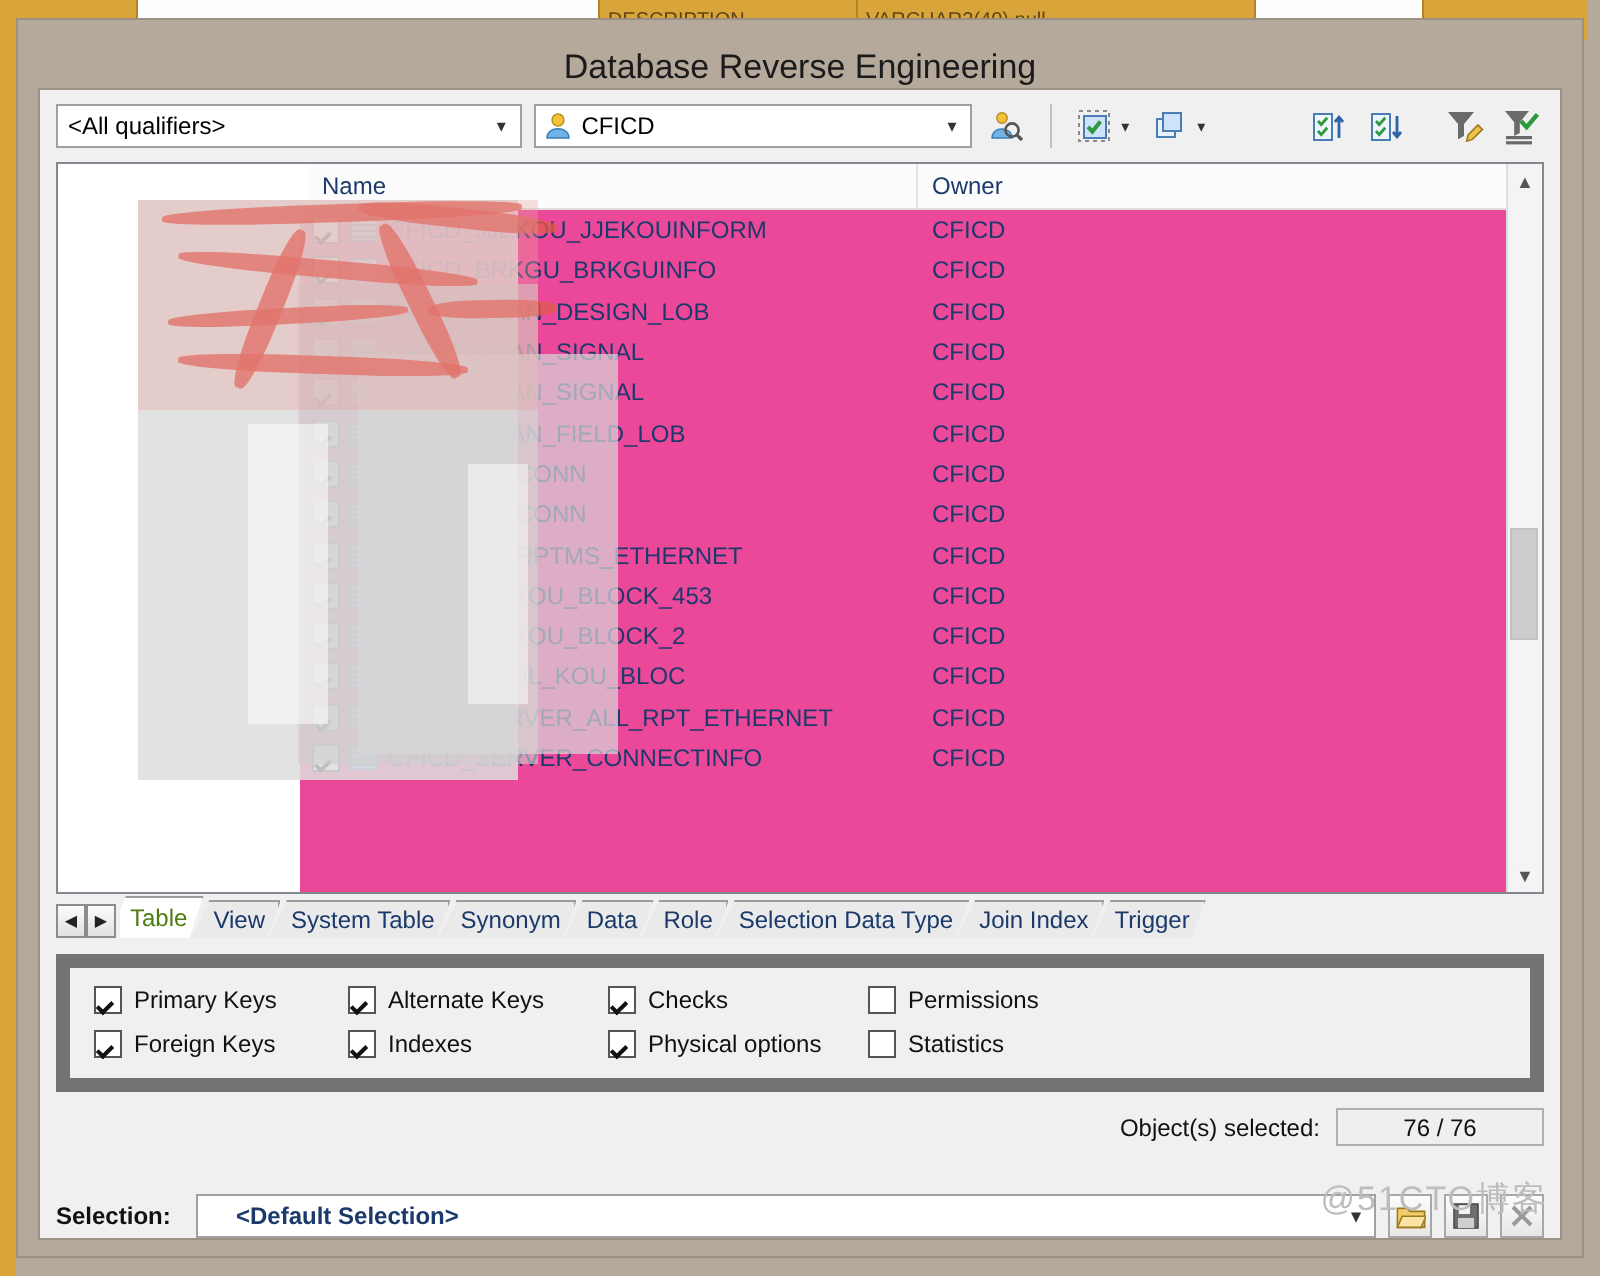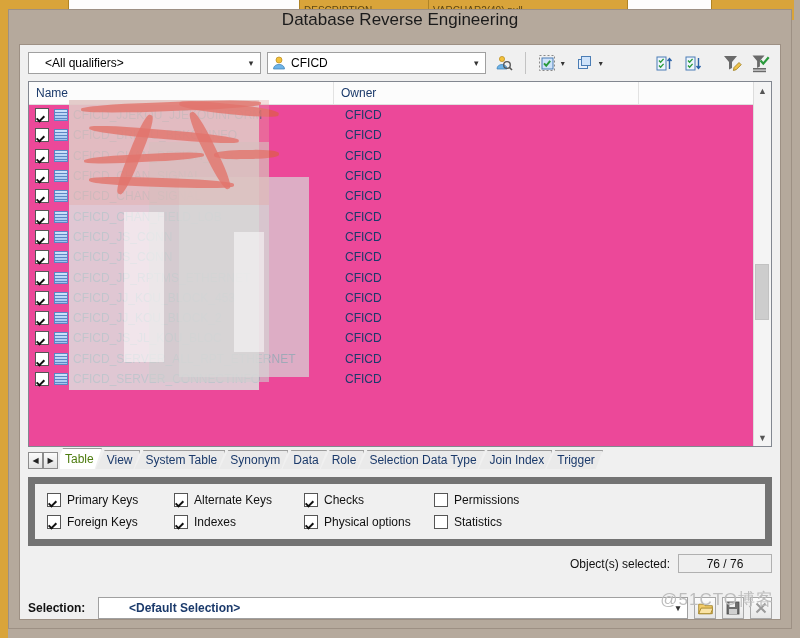--- a/index.html
+++ b/index.html
@@ -22,56 +22,56 @@
   #bg-right-edge{position:absolute;right:0;top:0;width:6px;height:638px;background:#b5a99c;}
 
   
   #dialog{
     position:absolute;left:8px;top:9px;width:784px;height:620px;
     background:#b5a99c;
     border:1px solid #9d9084;
     box-sizing:border-box;
     display:flex;flex-direction:column;
   }
-  #titlebar{height:34px;flex:0 0 34px;display:flex;align-items:flex-start;justify-content:center;}
+  #titlebar{height:34px;flex:0 0 34px;display:flex;align-items:flex-end;justify-content:center;}
   #title-text{font-size:17px;color:#1b1b1b;font-family:"Liberation Sans",sans-serif;}
 
   #client{
     margin:0 10px 8px 10px;
     background:#f0f0f0;
     border:1px solid #9d9084;
     flex:1 1 auto;
     display:flex;flex-direction:column;
     box-sizing:border-box;
     position:relative;
   }
 
   
   #toolbar{height:36px;flex:0 0 36px;display:flex;align-items:center;padding:0 8px;gap:6px;background:#f0f0f0;}
   .combo{
     height:22px;background:#fff;border:1px solid #a0a0a0;
     display:flex;align-items:center;box-sizing:border-box;
-    font-size:12px;padding-left:16px;position:relative;
+    font-size:12px;padding-left:5px;position:relative;
   }
   .combo .caret{
     position:absolute;right:0;top:0;bottom:0;width:18px;
     display:flex;align-items:center;justify-content:center;
     font-size:9px;color:#333;background:#fff;border-left:0px;
   }
   #qualifier-combo{width:246px;}
   #user-combo{width:232px;padding-left:3px;gap:4px;}
   .tb-sep{width:1px;height:22px;background:#c3c3c3;margin:0 4px;}
   .tb-btn{width:24px;height:24px;display:flex;align-items:center;justify-content:center;cursor:default;}
   .tb-split{display:flex;align-items:center;}
   .tb-arrow{font-size:8px;color:#333;margin-left:1px;margin-right:3px;}
 
   
   #list-wrap{
     margin:0 8px;flex:1 1 auto;border:1px solid #828790;background:#fff;
-    display:flex;flex-direction:column;box-sizing:border-box;position:relative;overflow:hidden;
+    display:flex;flex-direction:column;box-sizing:border-box;position:relative;overflow:hidden;align-items:flex-end;
   }
   #list-header{display:flex;height:22px;flex:0 0 22px;background:#fcfcfc;border-bottom:1px solid #dfdfdf;}
   .col-h{font-size:12px;color:#1b3a6b;display:flex;align-items:center;padding-left:7px;
     border-right:1px solid #e2e2e2;box-sizing:border-box;}
   #col-name{width:305px;}
   #col-owner{width:305px;}
   #col-blank{flex:1 1 auto;border-right:none;}
   #rows{flex:1 1 auto;overflow:hidden;background:#ec4899;}
   .row{display:flex;align-items:center;height:20.3px;font-size:12px;color:#1b3a6b;padding-left:6px;box-sizing:border-box;}
   .cb{width:12px;height:12px;border:1px solid #555;background:#fff;position:relative;flex:0 0 12px;margin-right:5px;}
@@ -111,21 +111,21 @@
     padding:9px 10px 10px 12px;display:flex;gap:0px;box-sizing:border-box;
   }
   .opt-col{display:flex;flex-direction:column;gap:8px;}
   .opt{display:flex;align-items:center;font-size:12px;color:#111;gap:6px;white-space:nowrap;}
   .opt .cb{margin-right:0;}
   #oc1{width:127px;}#oc2{width:130px;}#oc3{width:130px;}#oc4{width:130px;}
 
   
   #count-row{display:flex;align-items:center;justify-content:flex-end;margin:8px 8px 0 8px;gap:8px;}
   #count-label{font-size:12px;color:#111;}
-  #count-box{width:94px;height:19px;border:1px solid #b0b0b0;background:#efefef;
+  #count-box{width:104px;height:19px;border:1px solid #b0b0b0;background:#efefef;
     display:flex;align-items:center;justify-content:center;font-size:12px;color:#111;box-sizing:border-box;}
 
   
   #sel-row{display:flex;align-items:center;margin:24px 8px 0 8px;gap:6px;font-weight:bold;}
   #sel-label{font-size:12px;color:#111;width:64px;}
   #sel-combo{flex:1 1 auto;height:22px;}
   #sel-combo .val{padding-left:14px;color:#1b3a6b;}
   .icon-btn{width:22px;height:22px;border:1px solid #a8a8a8;background:linear-gradient(#fdfdfd,#e6e6e6);
     display:flex;align-items:center;justify-content:center;box-sizing:border-box;}
 

